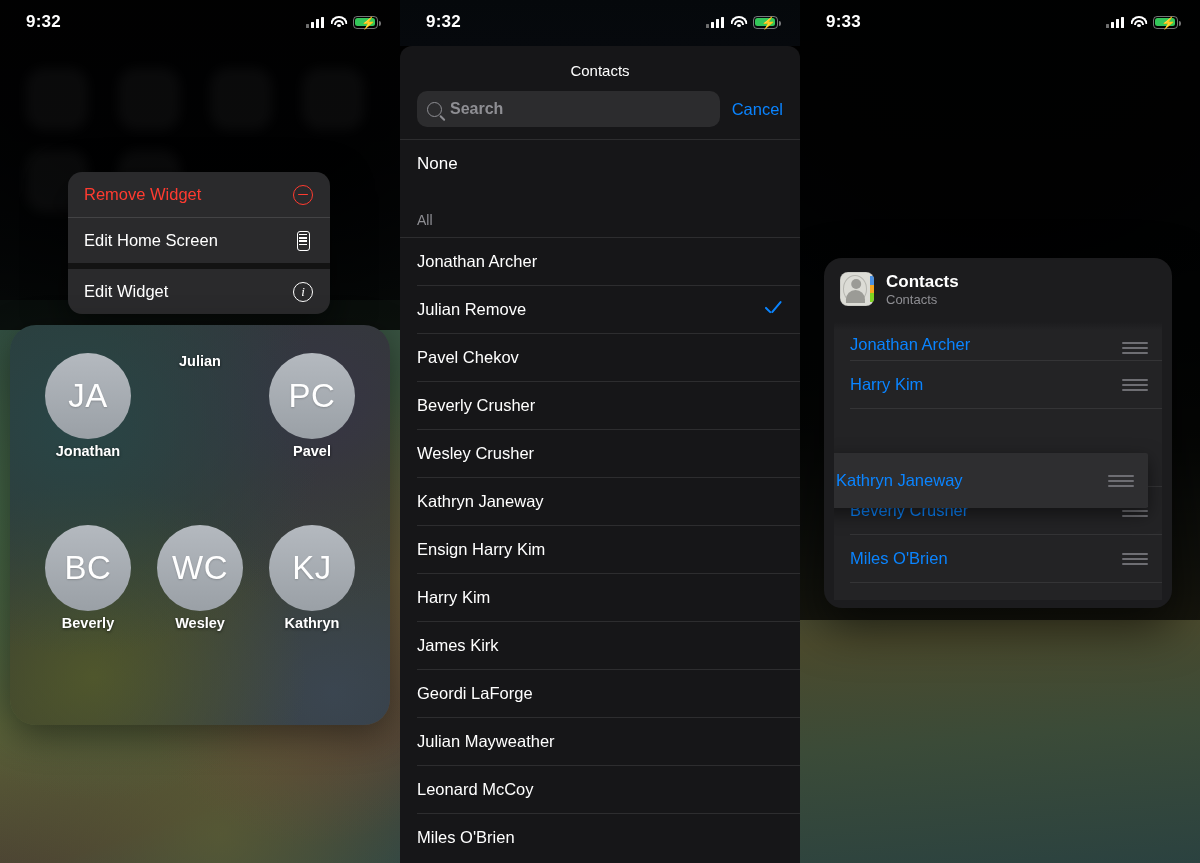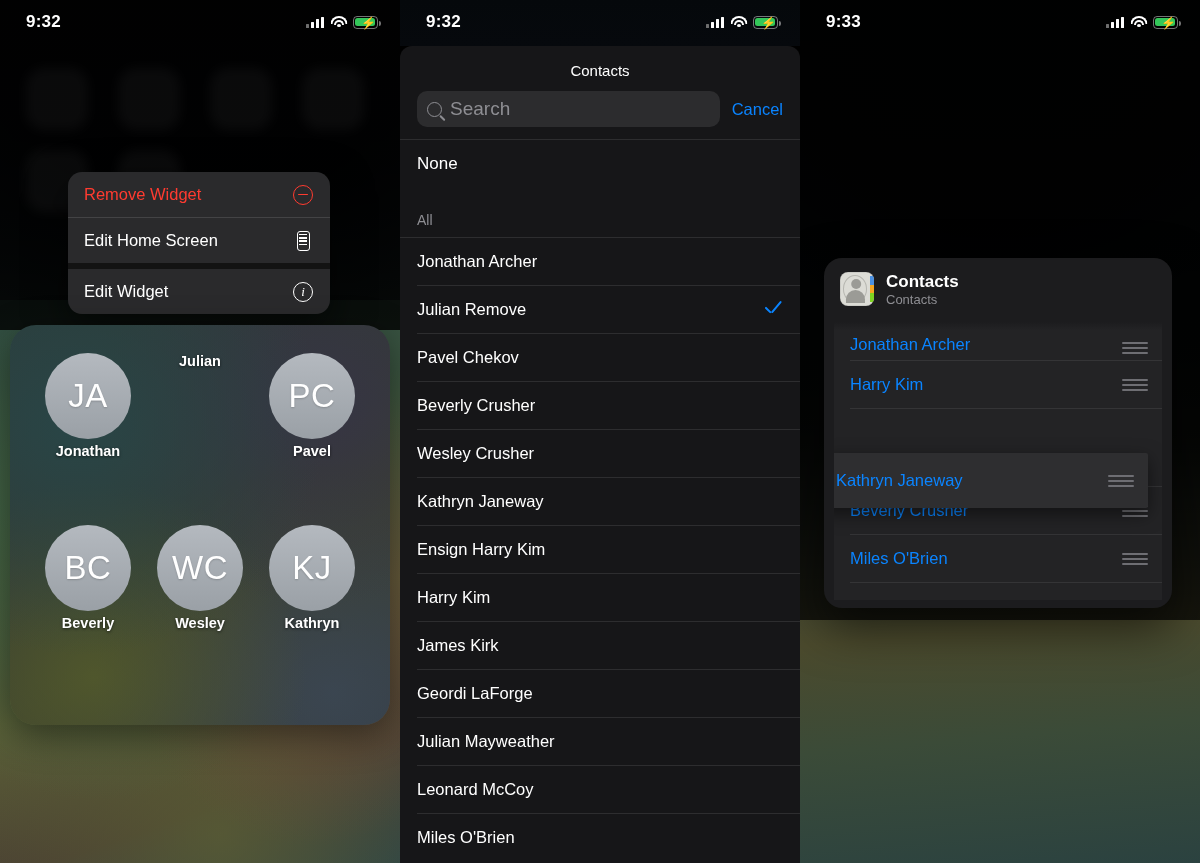--- a/index.html
+++ b/index.html
@@ -98,21 +98,21 @@
      background:linear-gradient(180deg,#05080b,#06090d); }
   .sheet{ position:absolute; left:0; right:0; top:46px; bottom:0;
     background:#161618; border-radius:12px 12px 0 0; }
   .sheet-title{ text-align:center; color:#fff; font-size:15px; font-weight:400;
     padding:16px 0 12px; }
   .search-row{ display:flex; align-items:center; gap:12px; padding:0 17px 12px; }
   .search-field{ flex:1; height:36px; background:#2c2c2e; border-radius:10px;
     display:flex; align-items:center; gap:8px; padding:0 10px; }
   .search-ic{ width:15px;height:15px;border:1.7px solid #8e8e93;border-radius:50%;position:relative;flex:none;}
   .search-ic::after{content:"";position:absolute;right:-5px;bottom:-3.5px;width:7px;height:1.7px;background:#8e8e93;transform:rotate(45deg);border-radius:1px;}
-  .search-ph{ color:#8e8e93; font-size:19px; }
+  .search-ph{ color:#8e8e93; font-size:16px;font-weight:bold; }
   .cancel{ color:#0a84ff; font-size:16.5px; }
   .hr{ height:1px; background:rgba(255,255,255,.10); }
   .row-none{ color:#fff; font-size:17px; padding:14px 17px 16px; }
   .sec-head{ color:#8e8e93; font-size:14px; padding:22px 17px 9px; }
   .c-row{ display:flex; align-items:center; justify-content:space-between;
     height:47px; padding:0 17px; color:#fff; font-size:16.5px; }
   .c-div{ height:1px; background:rgba(255,255,255,.10); margin-left:17px; }
   .check{ width:20px;height:20px; position:relative; flex:none; }
   .check::before{content:"";position:absolute;left:1px;top:9px;width:8px;height:2.3px;background:#0a84ff;transform:rotate(45deg);border-radius:1px;}
   .check::after{content:"";position:absolute;left:5.5px;top:6px;width:15px;height:2.3px;background:#0a84ff;transform:rotate(-50deg);border-radius:1px;}

